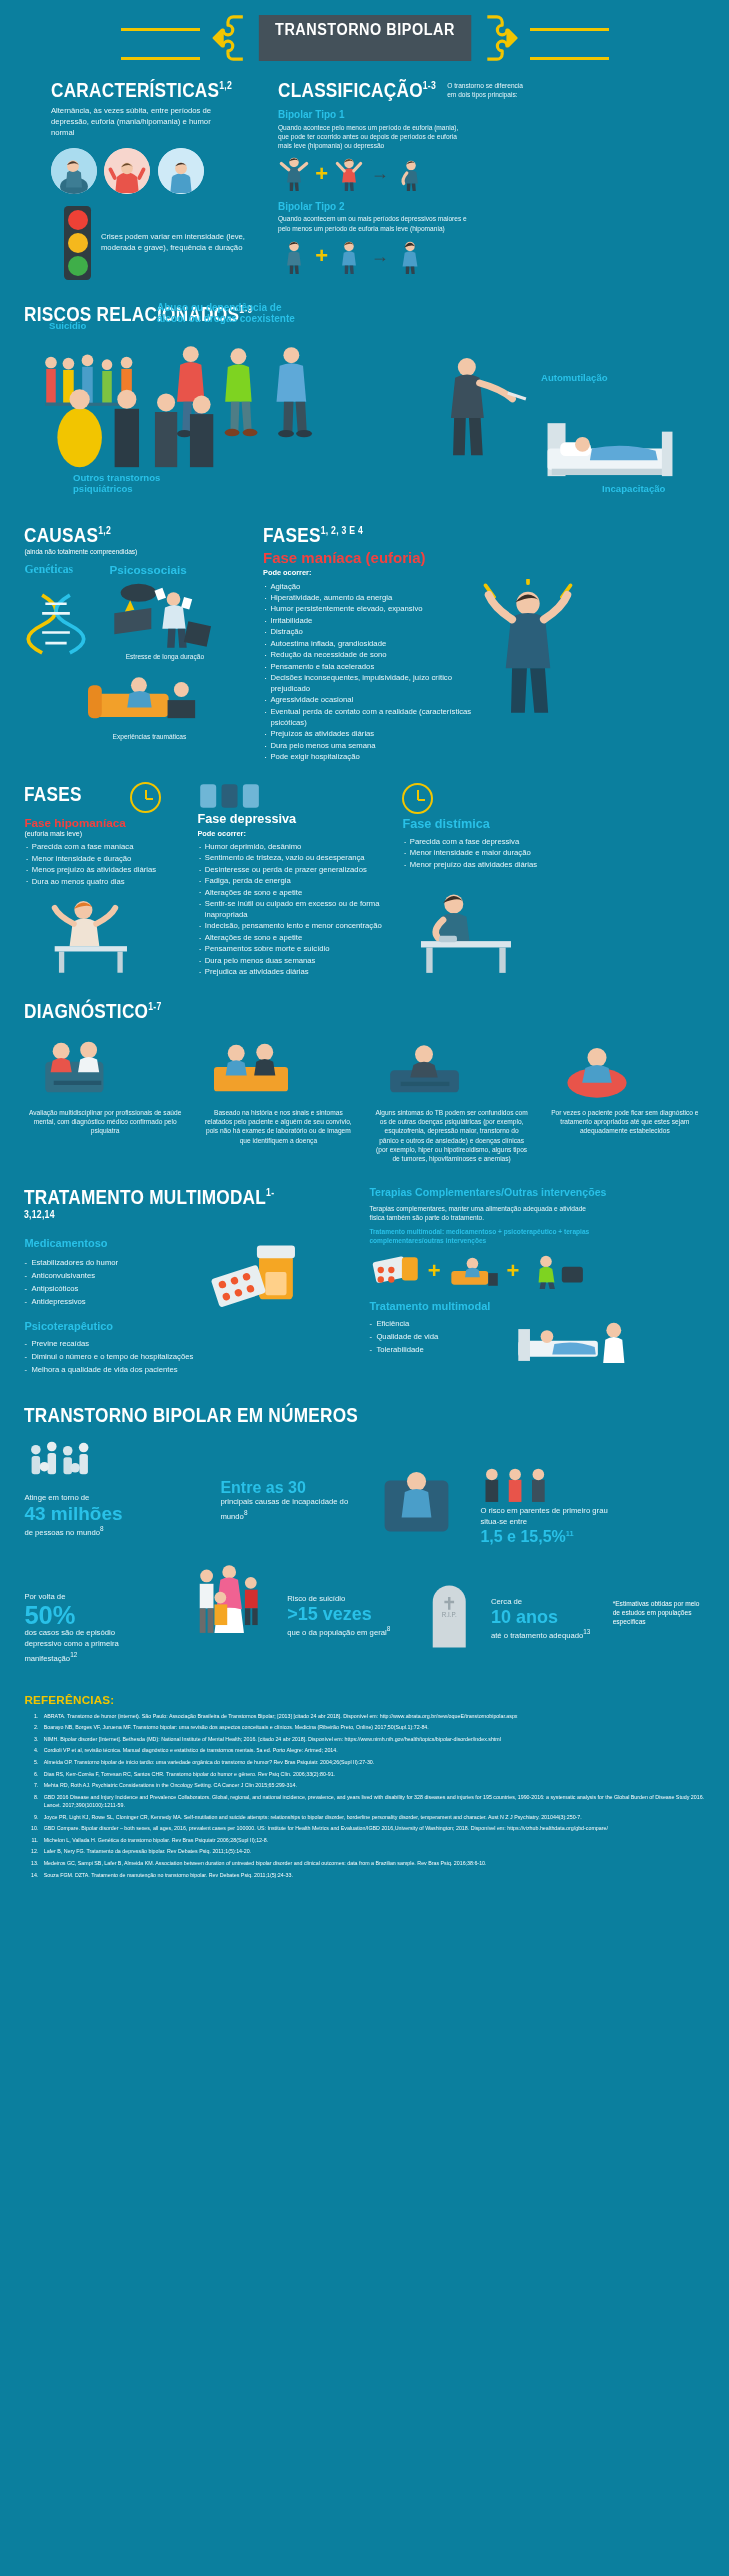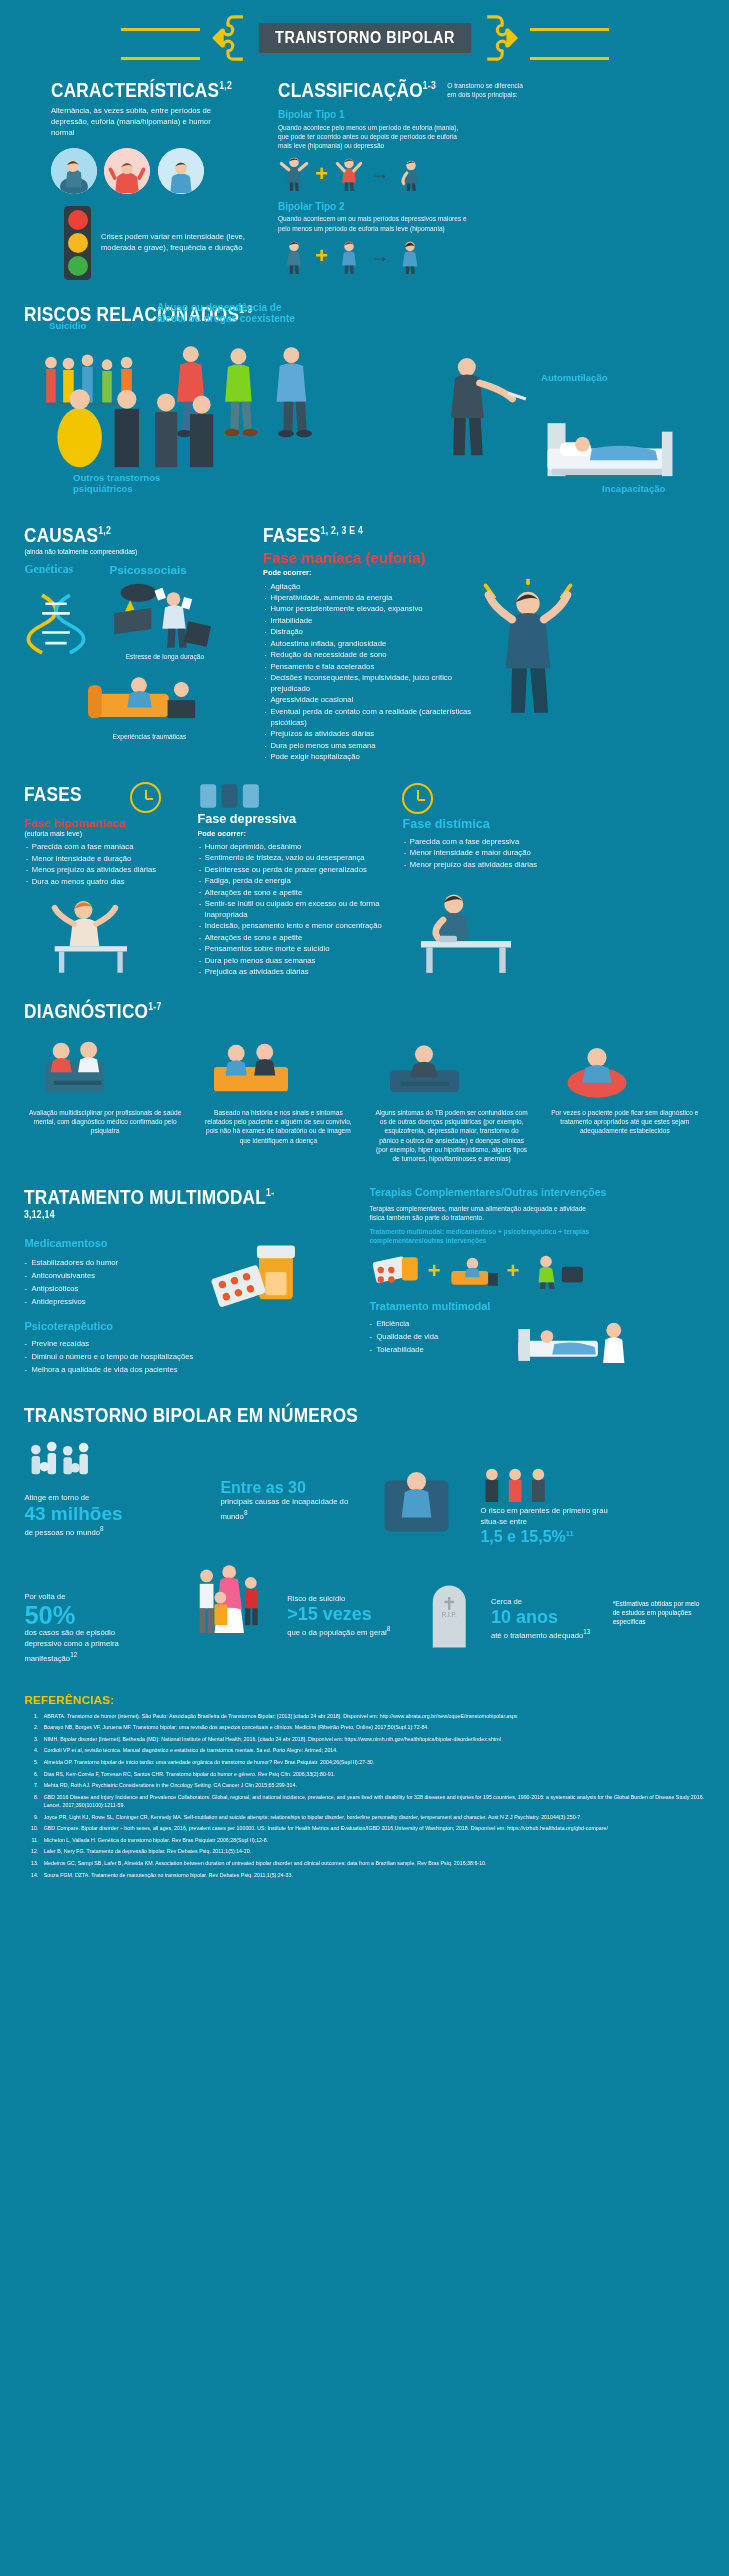--- a/index.html
+++ b/index.html
@@ -39,21 +39,21 @@
     content: "·"; position: absolute; left: 1.1px; top: -1.1px;
     font-size: 9.6px; line-height: 1.2; color: #eaf7fb;
   }
   ul.dash li { position: relative; padding-left: 7px; margin-bottom: 2.1px; }
   ul.dash li::before { content: "-"; position: absolute; left: 0; top: 0; }
 
   
   .banner { position: relative; height: 69px; }
   .banner-inner {
     position: absolute; left: 50%; top: 15px; transform: translateX(-50%);
-    display: flex; align-items: center;
+    display: flex; 
   }
   .banner-box {
     background: #44515a; color: #ffffff;
     font-size: 16px; font-weight: bold; letter-spacing: 0.6px;
     padding: 6.4px 18px; white-space: nowrap;
     transform: scaleX(0.9); transform-origin: center;
   }
   .orn { width: 35px; height: 46px; }
   .orn.right { transform: scaleX(-1); }
   .banner-rule {

